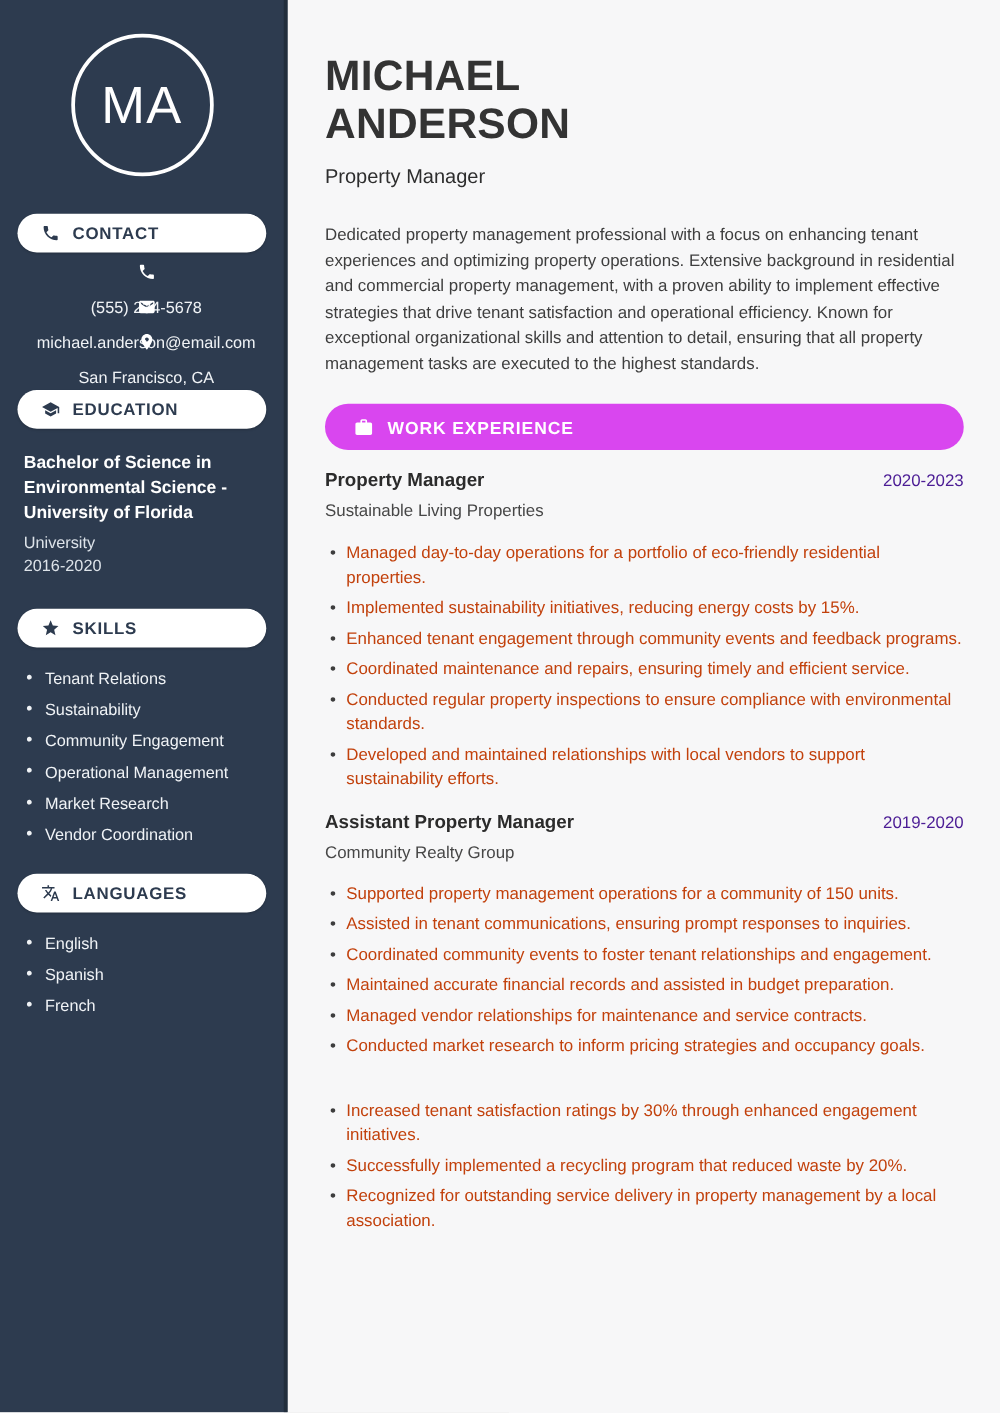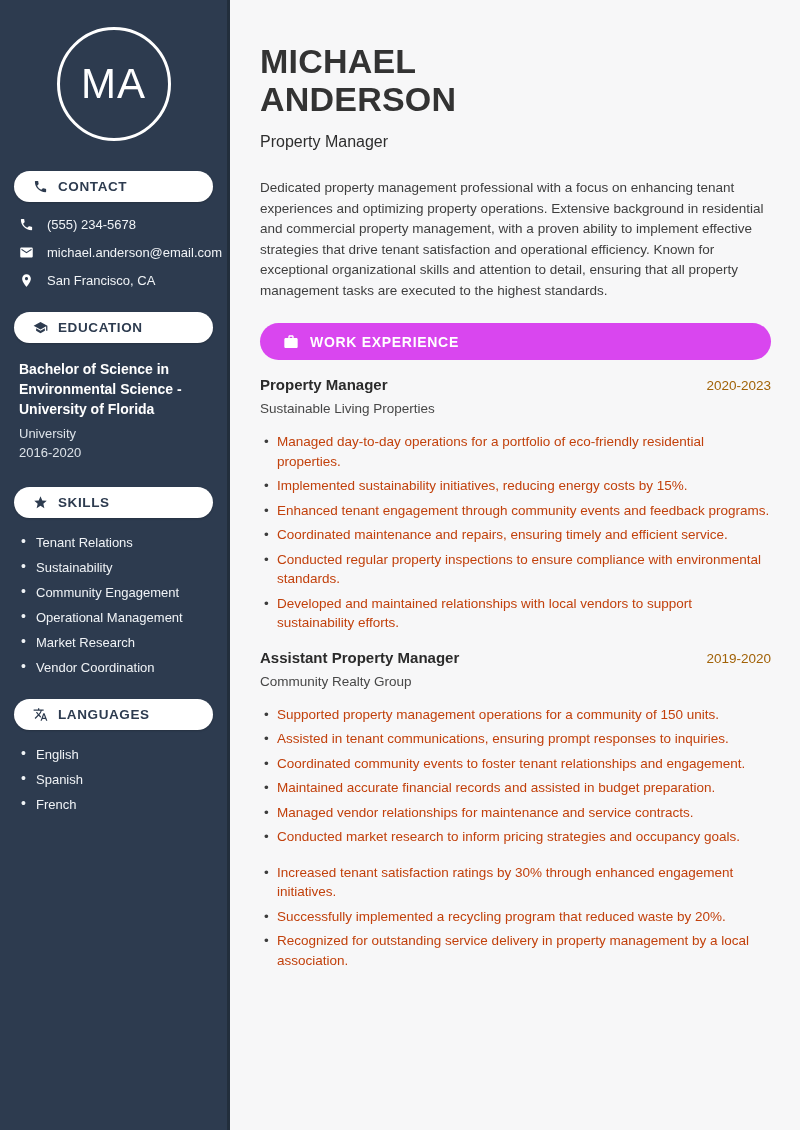--- a/index.html
+++ b/index.html
@@ -29,21 +29,21 @@
     box-shadow:0 1px 2px rgba(0,0,0,0.18);
   }
   .side-pill svg { width:15px; height:15px; fill:#2d3b4f; flex-shrink:0; }
   .side-pill .pill-label { color:#2d3b4f; font-weight:700; font-size:13.5px; letter-spacing:0.6px; }
   .pill-contact { margin-top:30px; }
   .pill-education { margin-top:18px; }
   .pill-skills { margin-top:25px; }
   .pill-languages { margin-top:19px; }
 
   .contact-list { list-style:none; margin-top:8px; padding:0 12px 0 19px; }
-  .contact-list li { display:flex; align-items:center; gap:13px; height:28px; font-size:13px; color:#f0f3f6; }
+  .contact-list li { display:flex; align-items:center; gap:13px; height:28px; font-size:13px; color:#f0f3f6;flex-direction:column; }
   .contact-list svg { width:15px; height:15px; fill:#ffffff; flex-shrink:0; }
 
   .edu-block { padding:16px 14px 0 19px; }
   .edu-degree { color:#ffffff; font-weight:700; font-size:14px; line-height:20px; }
   .edu-sub { color:#dde3e9; font-size:13px; line-height:19px; margin-top:5px; }
   .edu-years { color:#dde3e9; font-size:13px; line-height:19px; }
 
   .side-list { list-style:none; margin-top:12px; padding:0 12px 0 21px; }
   .side-list li {
     position:relative; padding:5px 0 5px 15px; font-size:13px; line-height:15px; color:#f0f3f6;
@@ -60,30 +60,30 @@
     margin-top:22px; background:#d946ef; border-radius:19px; height:37px;
     display:flex; align-items:center; gap:11px; padding-left:23px;
   }
   .section-pill svg { width:16px; height:16px; fill:#ffffff; flex-shrink:0; }
   .section-pill .pill-label { color:#ffffff; font-weight:700; font-size:14px; letter-spacing:0.7px; }
   .pill-achievements { margin-top:2px; }
 
   .job { margin-top:16px; }
   .job-head { display:flex; justify-content:space-between; align-items:baseline; }
   .job-title { font-size:15px; font-weight:700; color:#2b2b2b; line-height:18px; }
-  .job-dates { font-size:13.5px; color:#a16207; }
+  .job-dates { font-size:13.5px; color:#4c1d95; }
   .job-company { margin-top:5px; font-size:13.5px; color:#474747; line-height:19px; }
 
   .bullets { list-style:none; margin-top:14px; }
   .bullets li {
     position:relative; padding-left:17px; margin-bottom:5px;
     font-size:13.5px; line-height:19.5px; color:#c2410c;
   }
   .bullets li::before { content:"•"; position:absolute; left:4px; color:#3d3d3d; }
-  .achv-list { margin-top:16px; }
+  .achv-list { margin-top:32px; }
 </style>
 </head>
 <body>
 
 <div class="page">
 
   <aside class="sidebar">
 
     <div class="avatar-wrap">
       <div class="avatar">

